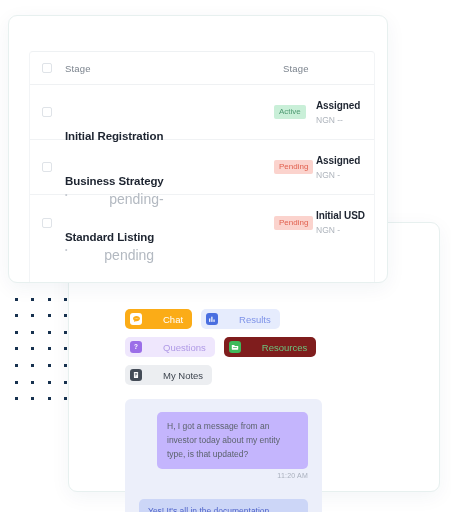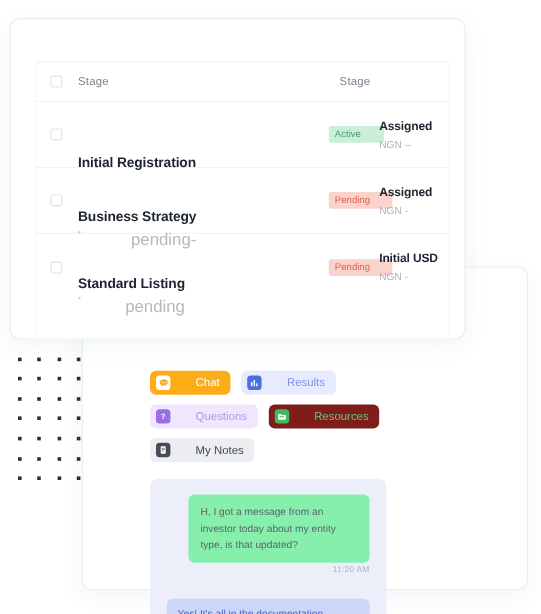--- a/index.html
+++ b/index.html
@@ -135,21 +135,21 @@
     top: -0.5px;
     font-size: 7px;
     color: #c3c8cf;
   }
 
   
   .badge {
     position: absolute;
     left: 244px;
     font-size: 8px;
-    padding: 3px 19px 3px 5px;
+    padding: 3px 5px 3px 5px;
     border-radius: 2px;
     line-height: 1;
     white-space: nowrap;
   }
   .badge.active  { background: #c9efd8; color: #4e9a72; }
   .badge.pending { background: #fbd3cd; color: #e1614f; }
 
   .notes-cell {
     position: absolute;
     left: 286px;
@@ -238,21 +238,21 @@
     width: 197px;
     position: relative;
   }
 
   .bubble {
     font-size: 8.5px;
     line-height: 1.62;
     border-radius: 5px;
   }
   .bubble.them {
-    background: #86efac;
+    background: #c4b5fd;
     color: #5c636d;
     padding: 8px 10px;
     margin-left: 18px;
   }
   .bubble.me {
     background: #ccd6f7;
     color: #4e63c9;
     padding: 6px 9px;
     margin-top: 20px;
     display: inline-block;

